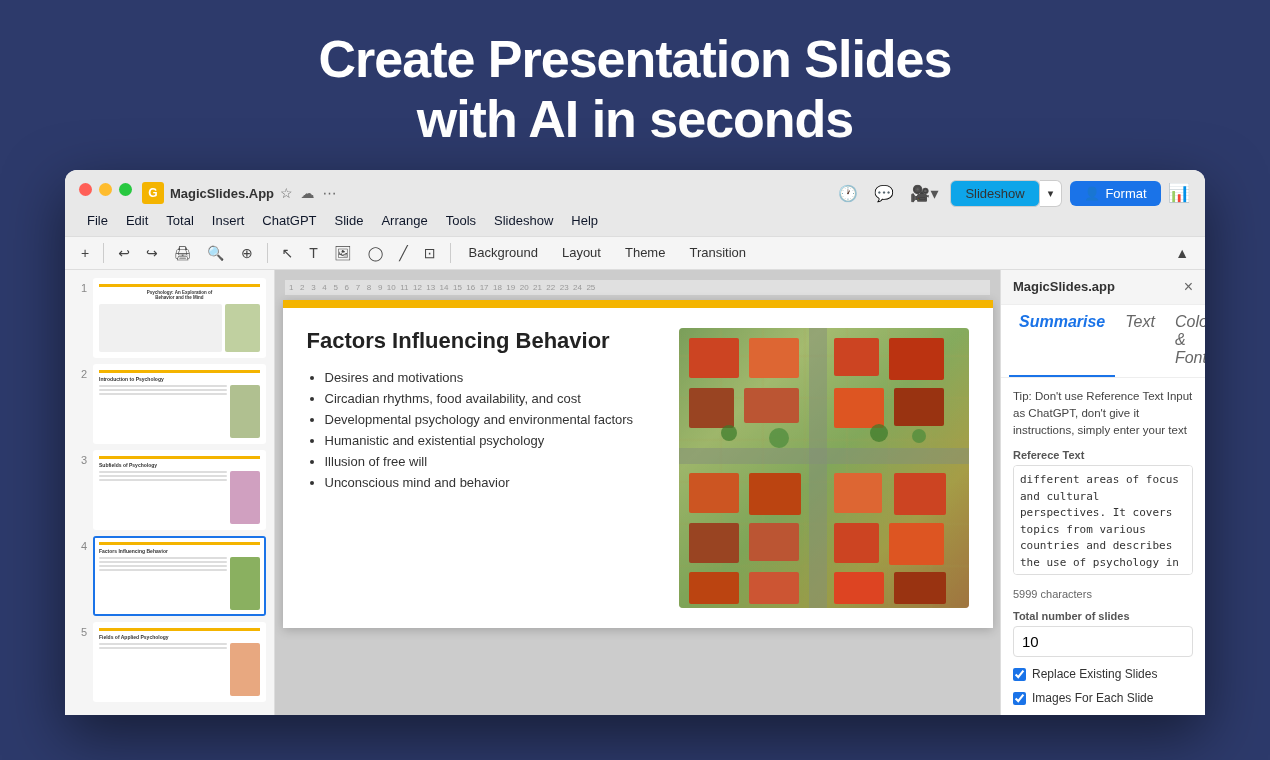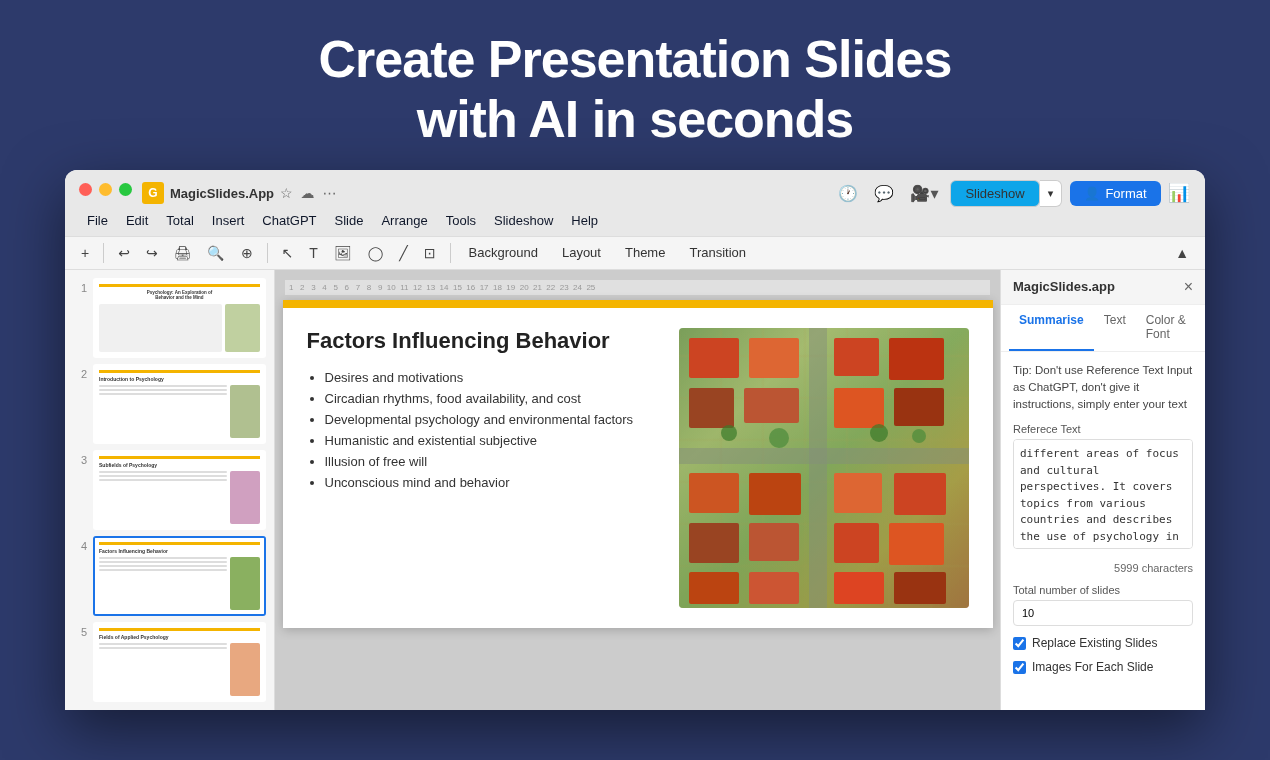--- a/index.html
+++ b/index.html
@@ -373,24 +373,25 @@
       font-size: 16px;
       color: #666;
     }
     .side-tabs {
       display: flex;
       border-bottom: 1px solid #eee;
       padding: 0 8px;
     }
     .side-tab {
       padding: 8px 10px;
-      font-size: 12px;
+      font-size: 16px;
       color: #666;
       cursor: pointer;
       border-bottom: 2px solid transparent;
+      font-style: italic;
     }
     .side-tab.active {
       color: #1a73e8;
       border-bottom-color: #1a73e8;
       font-weight: 600;
     }
     .side-content {
       padding: 10px 12px;
       display: flex;
       flex-direction: column;
@@ -399,53 +400,52 @@
     }
     .tip-box {
       font-size: 11.5px;
       color: #444;
       line-height: 1.5;
     }
     .field-label {
       font-size: 11px;
       color: #555;
       margin-bottom: 4px;
-      font-weight: 400;
+      font-weight: 700;
     }
     .ref-textarea {
       width: 100%;
       height: 110px;
       font-size: 11px;
       border: 1px solid #ddd;
       border-radius: 4px;
       padding: 6px;
       resize: none;
       color: #333;
       line-height: 1.5;
     }
     .char-count {
       font-size: 11px;
       color: #666;
-      text-align: right;
     }
     .upgrade-text {
       font-size: 11px;
       color: #444;
       line-height: 1.5;
     }
     .upgrade-link {
       color: #1a73e8;
       text-decoration: underline;
       cursor: pointer;
     }
     .slides-field {
       border: 1px solid #ddd;
       border-radius: 4px;
       padding: 6px 8px;
-      font-size: 11px;
+      font-size: 15px;
       width: 100%;
     }
     .checkbox-row {
       display: flex;
       align-items: center;
       gap: 6px;
       font-size: 12px;
       color: #333;
     }
     .checkbox-row input[type="checkbox"] {
@@ -635,21 +635,21 @@
 
       <div class="slide-canvas">
         <div class="slide-top-bar"></div>
         <div class="slide-body">
           <div class="slide-text-area">
             <h2 class="slide-heading">Factors Influencing Behavior</h2>
             <ul class="slide-bullets">
               <li>Desires and motivations</li>
               <li>Circadian rhythms, food availability, and cost</li>
               <li>Developmental psychology and environmental factors</li>
-              <li>Humanistic and existential subjective</li>
+              <li>Humanistic and existential psychology</li>
               <li>Illusion of free will</li>
               <li>Unconscious mind and behavior</li>
             </ul>
           </div>
 
           <div class="slide-photo">
             <div class="aerial-grid"></div>
 
             <svg width="290" height="280" viewBox="0 0 290 280" style="position:absolute;inset:0;" xmlns="http://www.w3.org/2000/svg">
 

